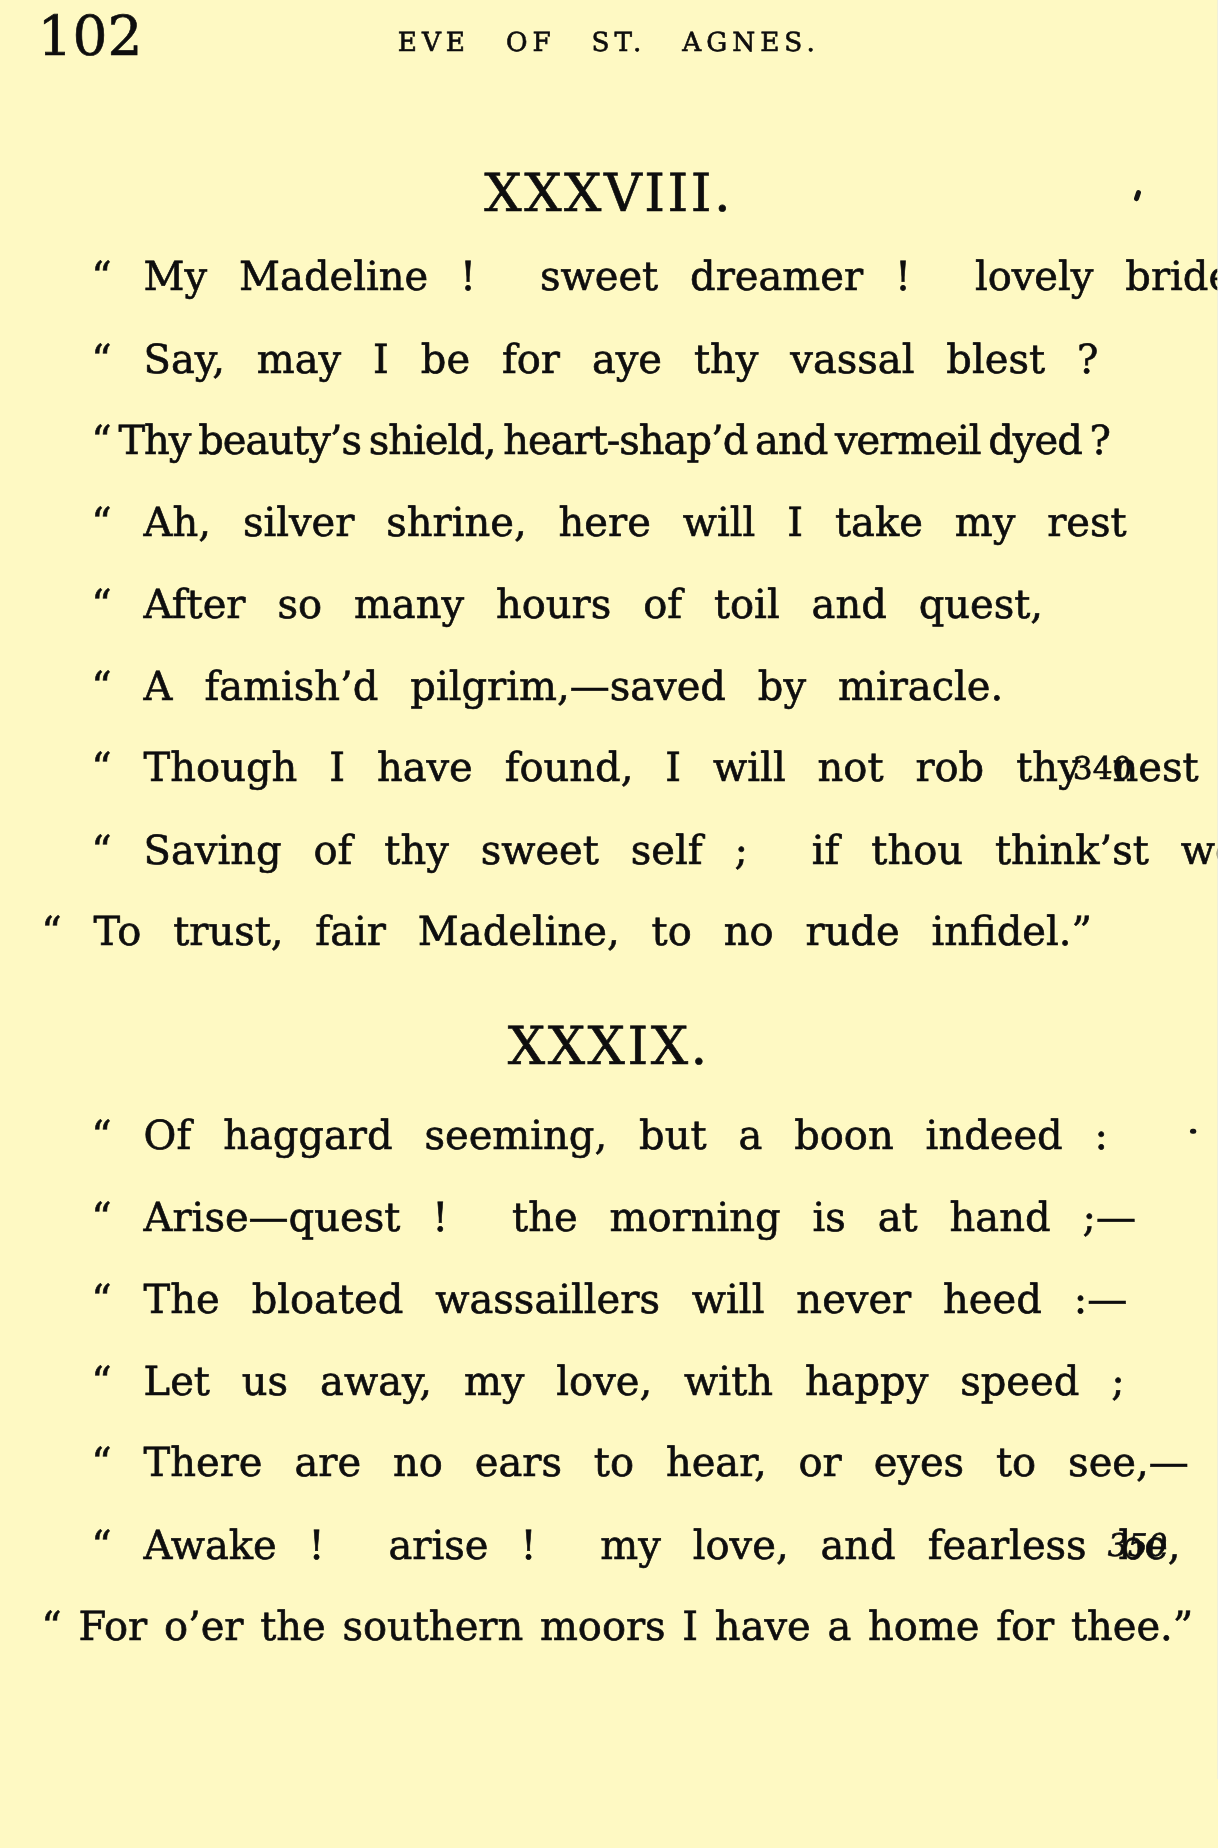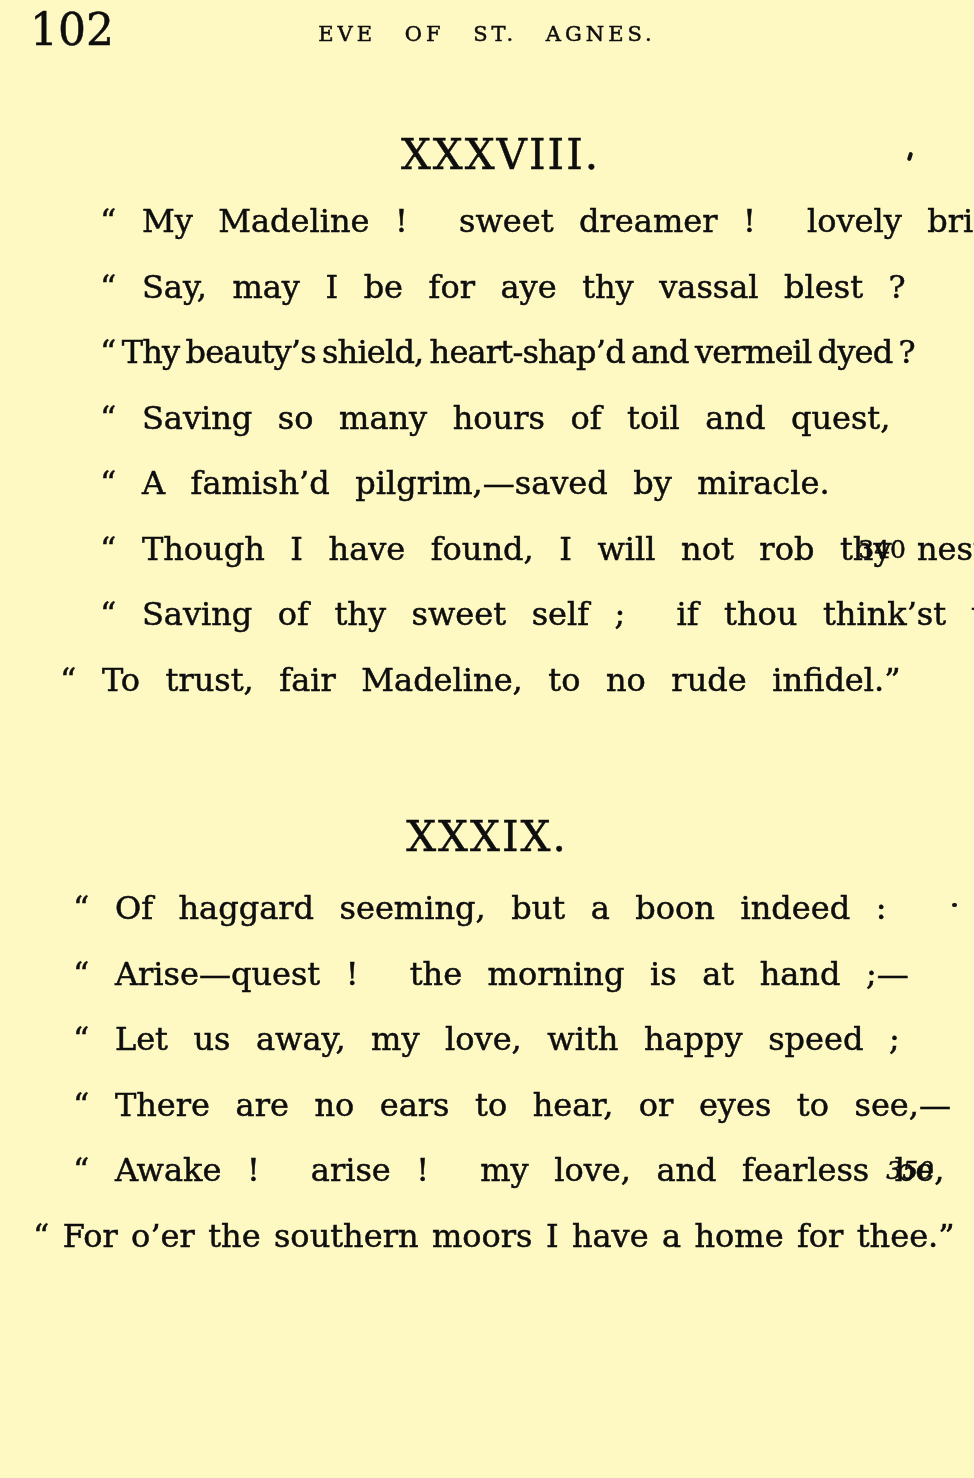--- a/index.html
+++ b/index.html
@@ -29,21 +29,21 @@
     top: 18px;
     text-align: center;
     font-size: 21px;
     line-height: 32px;
     letter-spacing: 4px;
     word-spacing: 18px;
   }
 
   
   .stanza { position: absolute; left: 0; right: 0; }
-  .stanza-1 { top: 130px; padding-left: 27px; }
+  .stanza-1 { top: 130px; }
   .stanza-2 { top: 812px; }
 
   .stanza-heading {
     margin: 0;
     text-align: center;
     font-size: 42px;
     line-height: 50px;
     font-weight: normal;
     letter-spacing: 2px;
   }
@@ -92,33 +92,35 @@
 
   <span class="page-number">102</span>
   <div class="running-head">EVE OF ST. AGNES.</div>
 
   <section class="stanza stanza-1">
     <h2 class="stanza-heading">XXXVIII.</h2>
     <div class="lines">
       <div class="line"><span class="line-text">“ My Madeline !  sweet dreamer !  lovely bride !</span></div>
       <div class="line"><span class="line-text">“ Say, may I be for aye thy vassal blest ?</span></div>
       <div class="line tight"><span class="line-text">“ Thy beauty’s shield, heart-shap’d and vermeil dyed ?</span></div>
-      <div class="line"><span class="line-text">“ Saving so many hours of toil and quest,</span></div>
+      <div class="line"><span class="line-text">“ Ah, silver shrine, here will I take my rest</span></div>
+      <div class="line"><span class="line-text">“ After so many hours of toil and quest,</span></div>
       <div class="line"><span class="line-text">“ A famish’d pilgrim,—saved by miracle.</span></div>
       <div class="line"><span class="line-text">“ Though I have found, I will not rob thy nest</span><span class="line-number n-340">340</span></div>
       <div class="line"><span class="line-text">“ Saving of thy sweet self ;  if thou think’st well</span></div>
       <div class="line outdent"><span class="line-text">“ To trust, fair Madeline, to no rude infidel.”</span></div>
     </div>
   </section>
 
   <section class="stanza stanza-2">
     <h2 class="stanza-heading">XXXIX.</h2>
     <div class="lines">
       <div class="line"><span class="line-text">“ Of haggard seeming, but a boon indeed :</span></div>
       <div class="line"><span class="line-text">“ Arise—quest !  the morning is at hand ;—</span></div>
+      <div class="line"><span class="line-text">“ The bloated wassaillers will never heed :—</span></div>
       <div class="line"><span class="line-text">“ Let us away, my love, with happy speed ;</span></div>
       <div class="line"><span class="line-text">“ There are no ears to hear, or eyes to see,—</span></div>
       <div class="line"><span class="line-text">“ Awake !  arise !  my love, and fearless be,</span><span class="line-number n-350">350</span></div>
       <div class="line outdent snug"><span class="line-text">“ For o’er the southern moors I have a home for thee.”</span></div>
     </div>
   </section>
 
   <div class="speck speck-1"></div>
   <div class="speck speck-2"></div>
 

